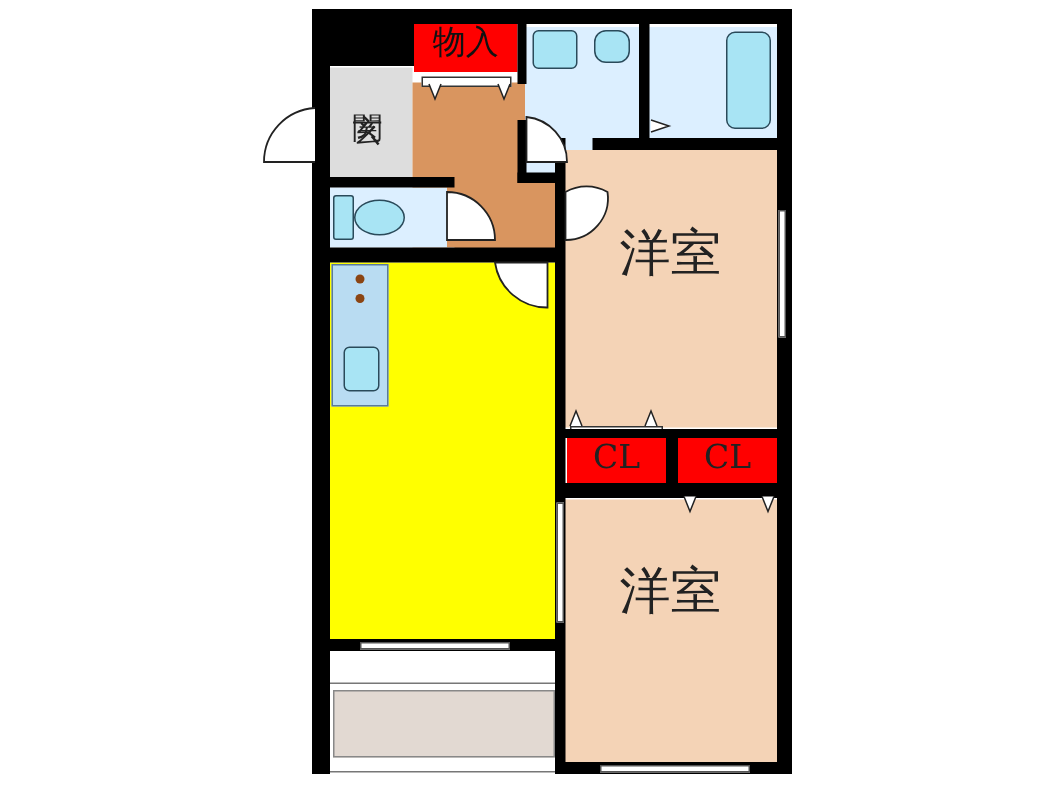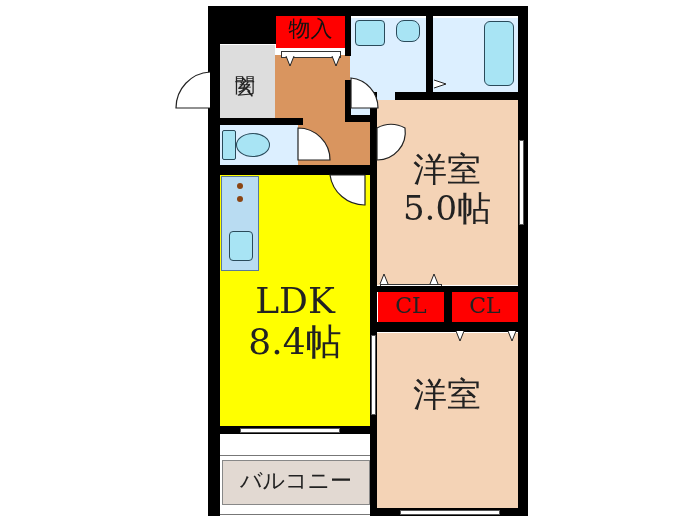--- a/index.html
+++ b/index.html
@@ -82,27 +82,21 @@
     <path d="M380 284 L384 274 L388 284" fill="#fff" stroke="#222" stroke-width="1"></path>
     <path d="M430 284 L434 274 L438 284" fill="#fff" stroke="#222" stroke-width="1"></path>
     <path d="M456 331 L460 341 L464 331" fill="#fff" stroke="#222" stroke-width="1"></path>
     <path d="M508 331 L512 341 L516 331" fill="#fff" stroke="#222" stroke-width="1"></path>
   </svg>
 
   <div class="room-label" style="left:276px;top:16px;width:69px;font-size:22px;color:#111;">物入</div>
   <div class="room-label" style="left:230px;top:60px;width:30px;font-size:20px;">
     <div style="writing-mode:vertical-rl;margin:0 auto;">玄関</div>
   </div>
-  <div class="room-label" style="left:220px;top:280px;width:150px;font-size:36px;">
-    <div>LDK</div>
-    <div>8.4帖</div>
-  </div>
   <div class="room-label" style="left:376px;top:150px;width:142px;font-size:34px;">
     <div>洋室</div>
-    <div>5.0帖</div>
   </div>
   <div class="room-label" style="left:376px;top:375px;width:142px;font-size:34px;">
     <div>洋室</div>
   </div>
   <div class="room-label" style="left:378px;top:293px;width:66px;font-size:22px;">CL</div>
   <div class="room-label" style="left:452px;top:293px;width:66px;font-size:22px;">CL</div>
-  <div class="room-label" style="left:222px;top:468px;width:148px;font-size:22px;">バルコニー</div>
 </div>
 
 </body></html>

